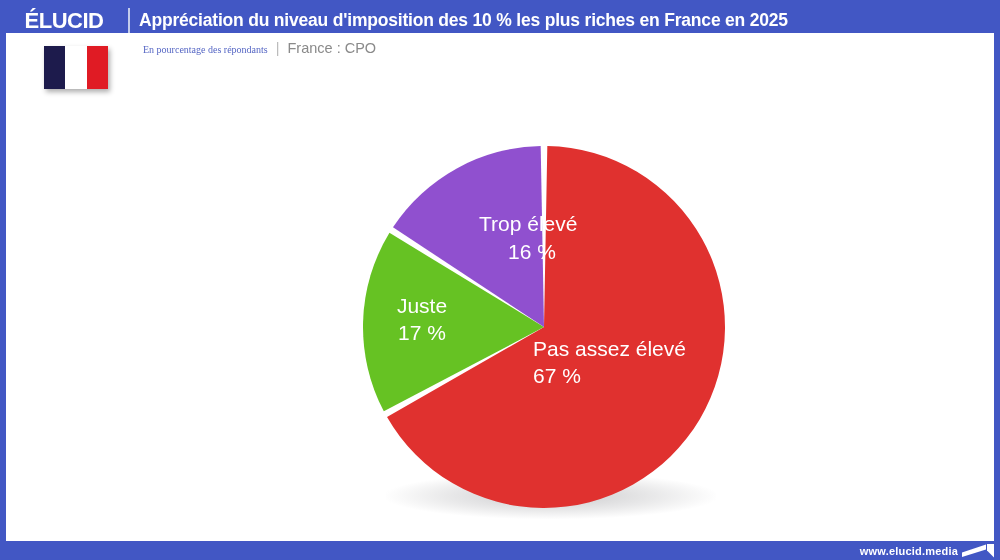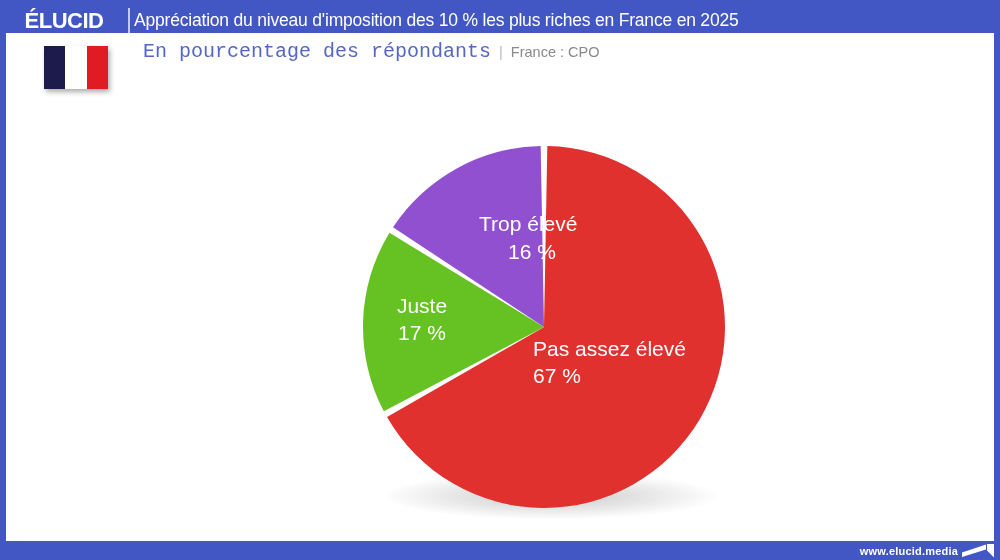--- a/index.html
+++ b/index.html
@@ -44,22 +44,22 @@
   }
   #logo-divider {
     width: 2px;
     height: 26px;
     background: #c3ccec;
     flex: none;
   }
   #header-title {
     color: #ffffff;
     font-size: 17.5px;
-    font-weight: normal;
-    padding-left: 4px;
+    font-weight: bold;
+    padding-left: 9px;
     letter-spacing: -0.2px;
     white-space: nowrap;
     font-family: "Liberation Sans", sans-serif;
   }
 
   
   #card {
     position: absolute;
     left: 6px;
     top: 33px;
@@ -72,22 +72,22 @@
   #subtitle-row {
     position: absolute;
     left: 137px;
     top: 7px;
     display: flex;
     align-items: baseline;
     white-space: nowrap;
   }
   #subtitle-main {
     color: #5566c4;
-    font-size: 20px;
-    font-family: Liberation Mono, monospace;
+    font-size: 10px;
+    font-family: Liberation Serif, serif;
   }
   #subtitle-sep {
     color: #b9b9b9;
     font-size: 14.5px;
     padding: 0 8px;
   }
   #subtitle-source {
     color: #8a8a8a;
     font-size: 14.5px;
     font-family: "Liberation Sans", sans-serif;

